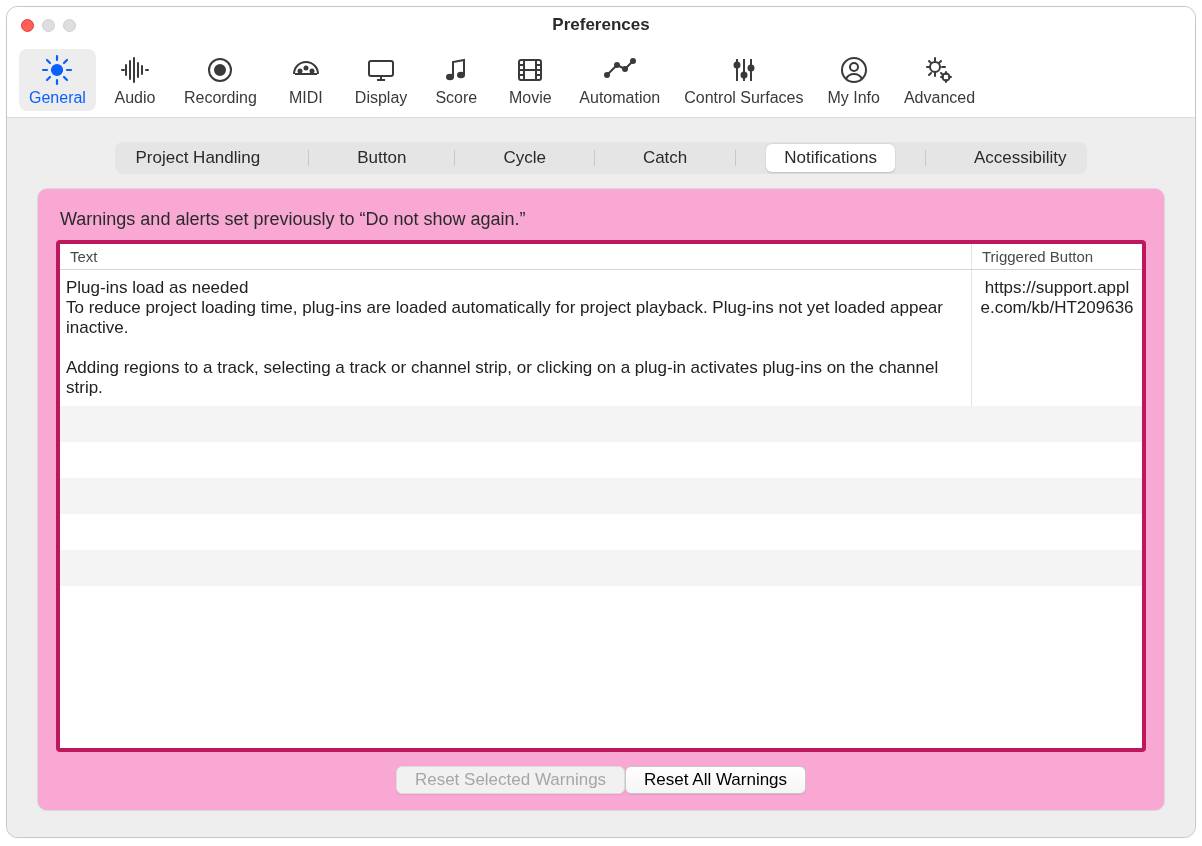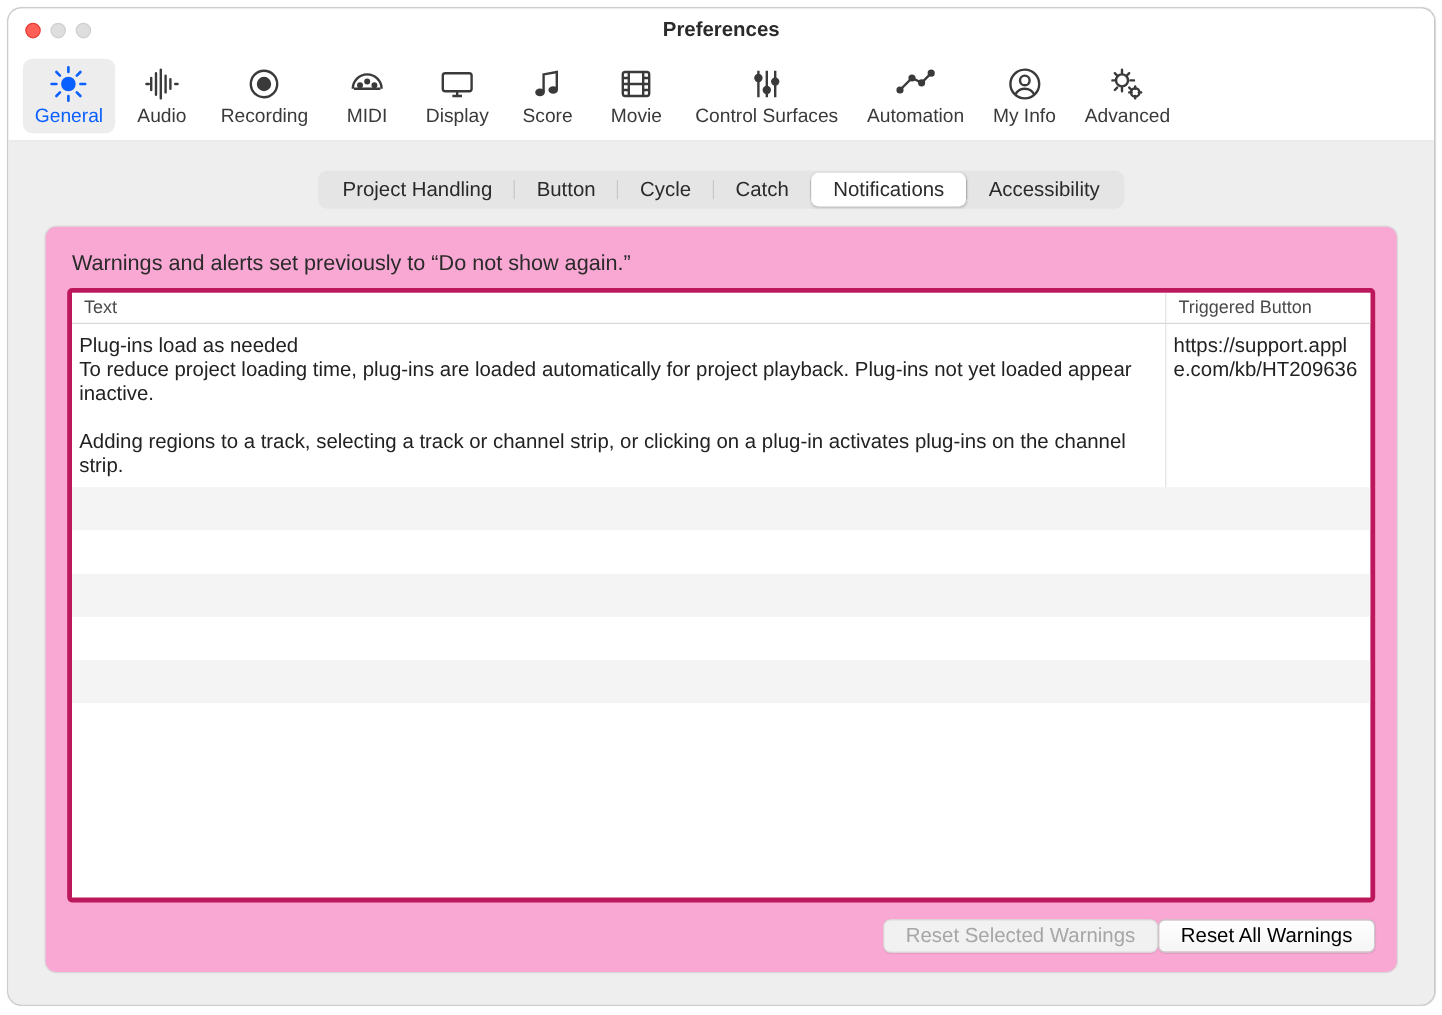--- a/index.html
+++ b/index.html
@@ -96,20 +96,21 @@
     }
     
     .seg {
       align-self: center;
       display: flex;
       background: #e5e5e5;
       border-radius: 8px;
       padding: 2px;
       margin-top: 4px;
       margin-bottom: 8px;
+      gap: 30px;
     }
     .seg-item {
       padding: 4px 18px;
       font-size: 17px;
       color: #2a2a2a;
       border-radius: 6px;
       cursor: default;
       position: relative;
     }
     .seg-sep {
@@ -164,26 +165,26 @@
       overflow: auto;
       font-size: 17px;
       color: #222;
     }
     .row {
       display: flex;
       min-height: 36px;
     }
     .row:nth-child(even) { background: #f4f4f4; }
     .cell { padding: 8px 6px; }
-    .cell.col-trig { word-break: break-all; }
+    .cell.col-trig { word-break: break-all; text-align: center; }
     .filler-row { height: 36px; }
     
     .btnrow {
       display: flex;
-      justify-content: flex-end;
+      justify-content: center;
       margin-top: 14px;
     }
     .mac-button {
       font-size: 17px;
       padding: 3px 18px;
       border-radius: 6px;
       border: 1px solid #c8c8c8;
       background: linear-gradient(#ffffff, #f5f5f5);
       box-shadow: 0 0.5px 1px rgba(0,0,0,0.08);
       cursor: default;
@@ -271,39 +272,39 @@
         <svg viewBox="0 0 34 34" fill="none" stroke-width="2">
           <rect x="6" y="7" width="22" height="20" rx="2"></rect>
           <path d="M11 7v20M23 7v20M6 17h22M6 12h5M6 22h5M23 12h5M23 22h5"></path>
         </svg>
       </span>
       <span class="toolbar-label">Movie</span>
     </div>
     <div class="toolbar-item">
       <span class="toolbar-icon">
         <svg viewBox="0 0 34 34" fill="none" stroke-width="2">
-          <path d="M10 6v22M17 6v22M24 6v22"></path>
-          <circle cx="10" cy="12" r="2.5" fill="#3a3a3a"></circle>
-          <circle cx="17" cy="22" r="2.5" fill="#3a3a3a"></circle>
-          <circle cx="24" cy="15" r="2.5" fill="#3a3a3a"></circle>
-        </svg>
-      </span>
-      <span class="toolbar-label">Control Surfaces</span>
-    </div>
-    <div class="toolbar-item">
-      <span class="toolbar-icon">
-        <svg viewBox="0 0 34 34" fill="none" stroke-width="2">
           <path d="M4 22l10-10 8 4 8-8"></path>
           <circle cx="4" cy="22" r="2" fill="#3a3a3a"></circle>
           <circle cx="14" cy="12" r="2" fill="#3a3a3a"></circle>
           <circle cx="22" cy="16" r="2" fill="#3a3a3a"></circle>
           <circle cx="30" cy="8" r="2" fill="#3a3a3a"></circle>
         </svg>
       </span>
       <span class="toolbar-label">Automation</span>
+    </div>
+    <div class="toolbar-item">
+      <span class="toolbar-icon">
+        <svg viewBox="0 0 34 34" fill="none" stroke-width="2">
+          <path d="M10 6v22M17 6v22M24 6v22"></path>
+          <circle cx="10" cy="12" r="2.5" fill="#3a3a3a"></circle>
+          <circle cx="17" cy="22" r="2.5" fill="#3a3a3a"></circle>
+          <circle cx="24" cy="15" r="2.5" fill="#3a3a3a"></circle>
+        </svg>
+      </span>
+      <span class="toolbar-label">Control Surfaces</span>
     </div>
     <div class="toolbar-item">
       <span class="toolbar-icon">
         <svg viewBox="0 0 34 34" fill="none" stroke-width="2">
           <circle cx="17" cy="17" r="12"></circle>
           <circle cx="17" cy="14" r="4"></circle>
           <path d="M9 26c2-4 6-5 8-5s6 1 8 5"></path>
         </svg>
       </span>
       <span class="toolbar-label">My Info</span>

